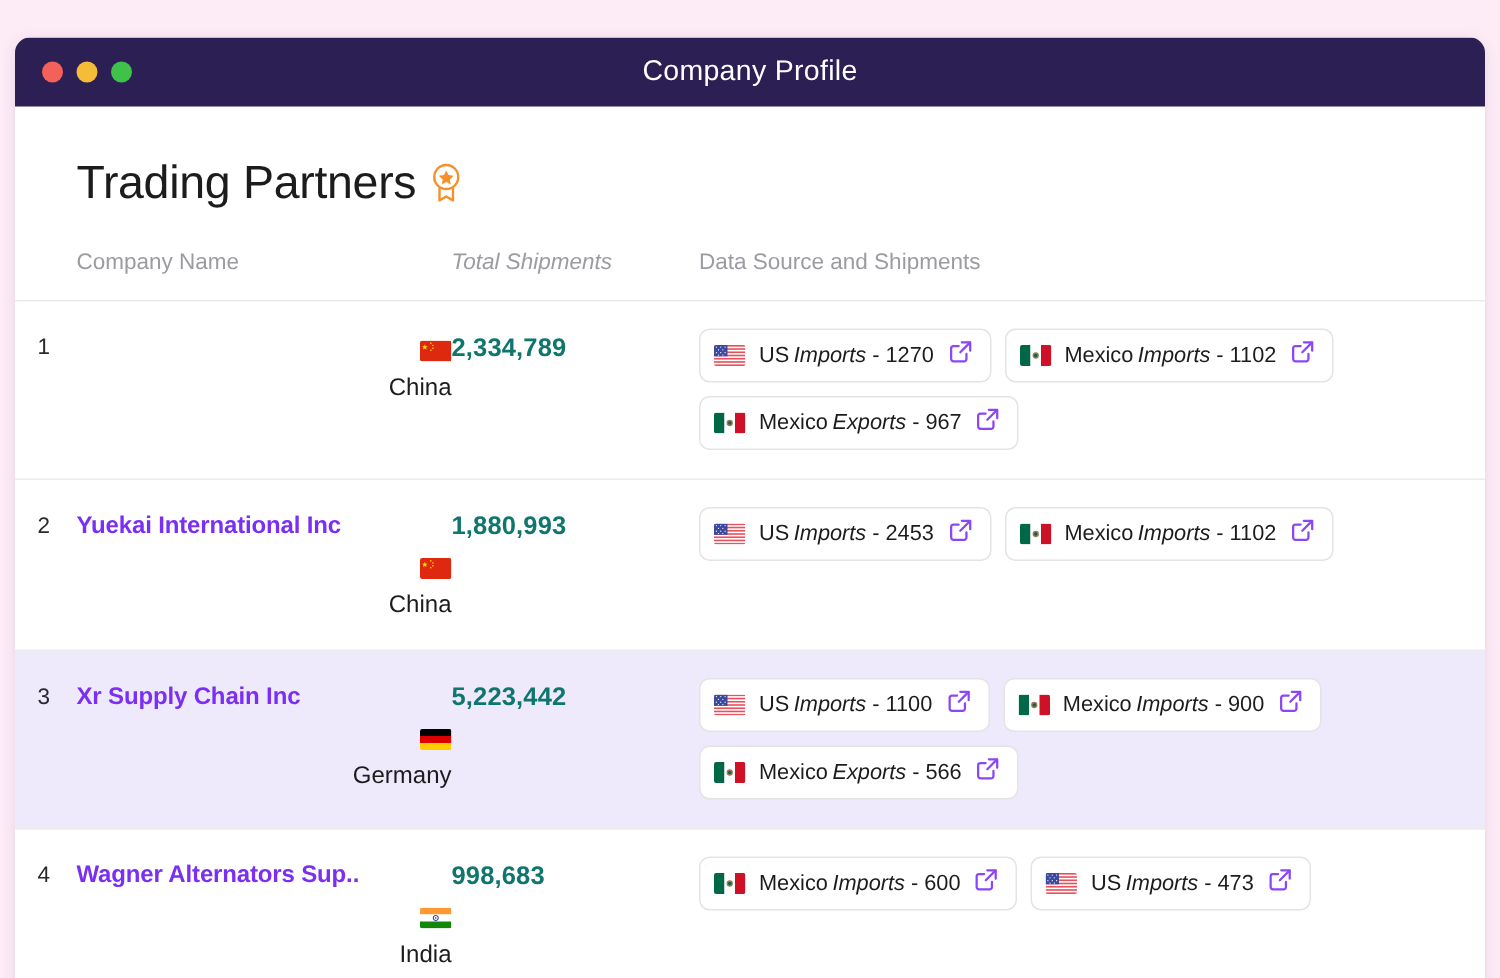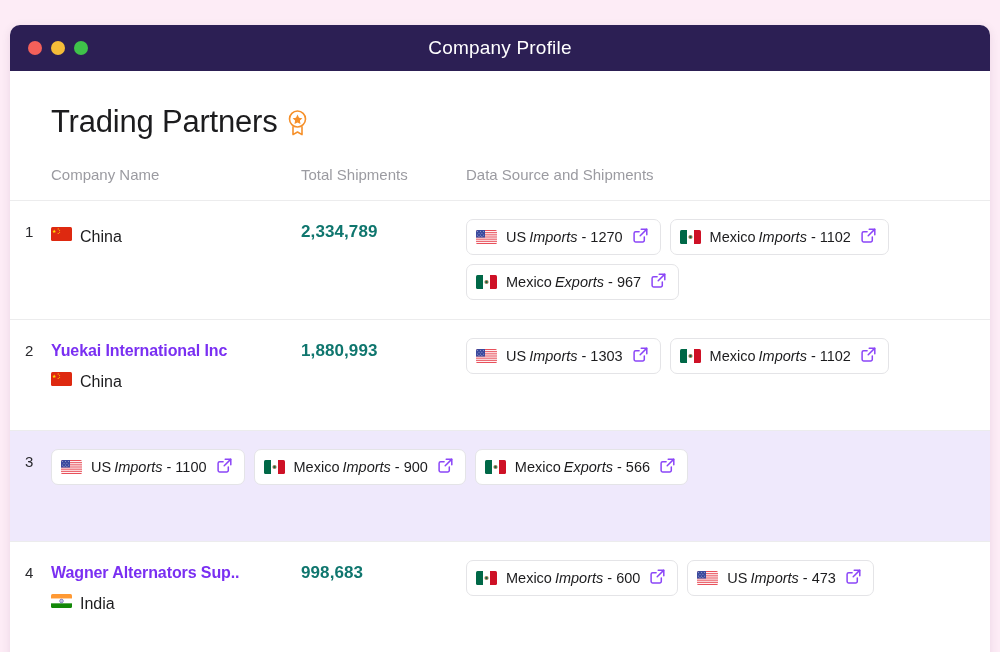--- a/index.html
+++ b/index.html
@@ -88,21 +88,21 @@
     border-bottom: 1px solid #ececed;
   }
   .th {
     font-size: 15px;
     color: #9b9ba1;
     font-weight: 400;
   }
 
   .col-idx    { width: 41px; flex: none; text-align: left; padding-left: 15px; }
   .col-name   { width: 250px; flex: none; }
-  .col-total  { width: 165px; flex: none; }
+  .col-total  { width: 165px; flex: none; font-style: italic; }
   .col-source { flex: 1; }
 
   .row {
     display: flex;
     align-items: flex-start;
     border-bottom: 1px solid #ececed;
     padding: 18px 0 19px 0;
     min-height: 111px;
   }
   .row.highlight { background: #efe9fc; }
@@ -129,23 +129,24 @@
     font-size: 16px;
     font-weight: bold;
     color: #7a2ff2;
     line-height: 26px;
     letter-spacing: -0.1px;
     cursor: pointer;
     display: block;
   }
   .country-line {
     display: flex;
-    align-items: flex-start;
+    align-items: flex-end;
     gap: 8px;
     margin-top: 8px;
+    flex-direction: column;
   }
   .country-name {
     font-size: 16px;
     color: #1c1c1e;
     line-height: 20px;
   }
 
   
   .chip {
     display: inline-flex;
@@ -355,21 +356,21 @@
                       <circle cx="4.5" cy="5.1" r="0.42"></circle>
                       <circle cx="7.4" cy="5.1" r="0.42"></circle>
                       <circle cx="3.0" cy="6.7" r="0.42"></circle>
                       <circle cx="5.9" cy="6.7" r="0.42"></circle>
                     </g>
                   </svg>
                 </span>
                 <span class="chip-text">US</span>
                 <span class="chip-text" style="margin-left:-6px"><em>Imports</em></span>
                 <span class="chip-text" style="margin-left:-5px">-</span>
-                <span class="chip-text" style="margin-left:-5px">1303</span>
+                <span class="chip-text" style="margin-left:-5px">2453</span>
                 <span class="ext-icon"><svg width="17" height="17" viewBox="0 0 17 17" fill="none">
                     <path d="M9.2 2.2H14.8V7.8" stroke="#8b46f7" stroke-width="1.5" stroke-linecap="round" stroke-linejoin="round"></path>
                     <path d="M14.6 2.4L8.2 8.8" stroke="#8b46f7" stroke-width="1.5" stroke-linecap="round"></path>
                     <path d="M12.3 9.9v3.4a1.6 1.6 0 01-1.6 1.6H3.7a1.6 1.6 0 01-1.6-1.6V6.3a1.6 1.6 0 011.6-1.6h3.4" stroke="#8b46f7" stroke-width="1.5" stroke-linecap="round" stroke-linejoin="round"></path>
                   </svg></span>
               </div>
               <div class="chip">
                 <span class="flag">
                   <svg viewBox="0 0 21 14">
                     <rect width="7" height="14" fill="#006847"></rect>
@@ -386,20 +387,34 @@
                 <span class="ext-icon"><svg width="17" height="17" viewBox="0 0 17 17" fill="none">
                     <path d="M9.2 2.2H14.8V7.8" stroke="#8b46f7" stroke-width="1.5" stroke-linecap="round" stroke-linejoin="round"></path>
                     <path d="M14.6 2.4L8.2 8.8" stroke="#8b46f7" stroke-width="1.5" stroke-linecap="round"></path>
                     <path d="M12.3 9.9v3.4a1.6 1.6 0 01-1.6 1.6H3.7a1.6 1.6 0 01-1.6-1.6V6.3a1.6 1.6 0 011.6-1.6h3.4" stroke="#8b46f7" stroke-width="1.5" stroke-linecap="round" stroke-linejoin="round"></path>
                   </svg></span>
               </div>
             </div>
           </div>
           <div class="row highlight">
             <div class="cell-idx">3</div>
+            <div class="cell-name">
+              <a class="company-link">Xr Supply Chain Inc</a>
+              <div class="country-line">
+                <span class="flag">
+                  <svg viewBox="0 0 21 14">
+                    <rect width="21" height="4.67" fill="#000000"></rect>
+                    <rect y="4.67" width="21" height="4.67" fill="#dd0000"></rect>
+                    <rect y="9.33" width="21" height="4.67" fill="#ffce00"></rect>
+                  </svg>
+                </span>
+                <span class="country-name">Germany</span>
+              </div>
+            </div>
+            <div class="cell-total">5,223,442</div>
             <div class="cell-source">
               <div class="chip">
                 <span class="flag">
                   <svg viewBox="0 0 21 14">
                     <rect width="21" height="14" fill="#ffffff"></rect>
                     <rect y="0" width="21" height="1.08" fill="#e8505b"></rect>
                     <rect y="2.15" width="21" height="1.08" fill="#e8505b"></rect>
                     <rect y="4.31" width="21" height="1.08" fill="#e8505b"></rect>
                     <rect y="6.46" width="21" height="1.08" fill="#e8505b"></rect>
                     <rect y="8.62" width="21" height="1.08" fill="#e8505b"></rect>

